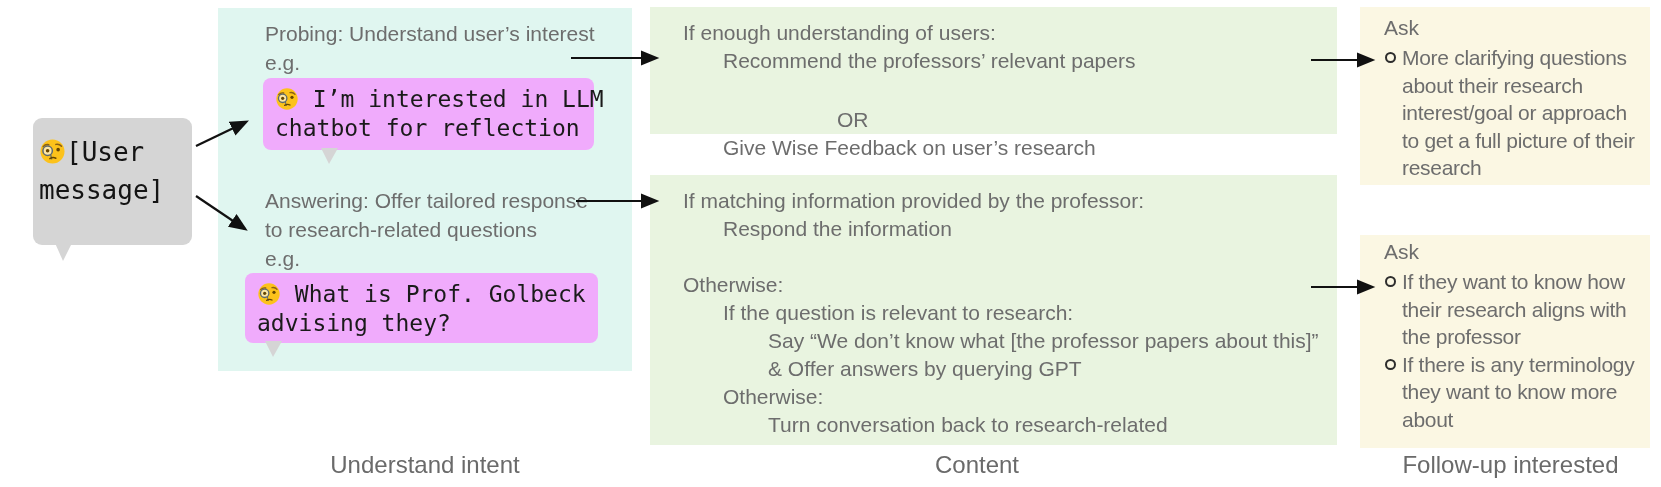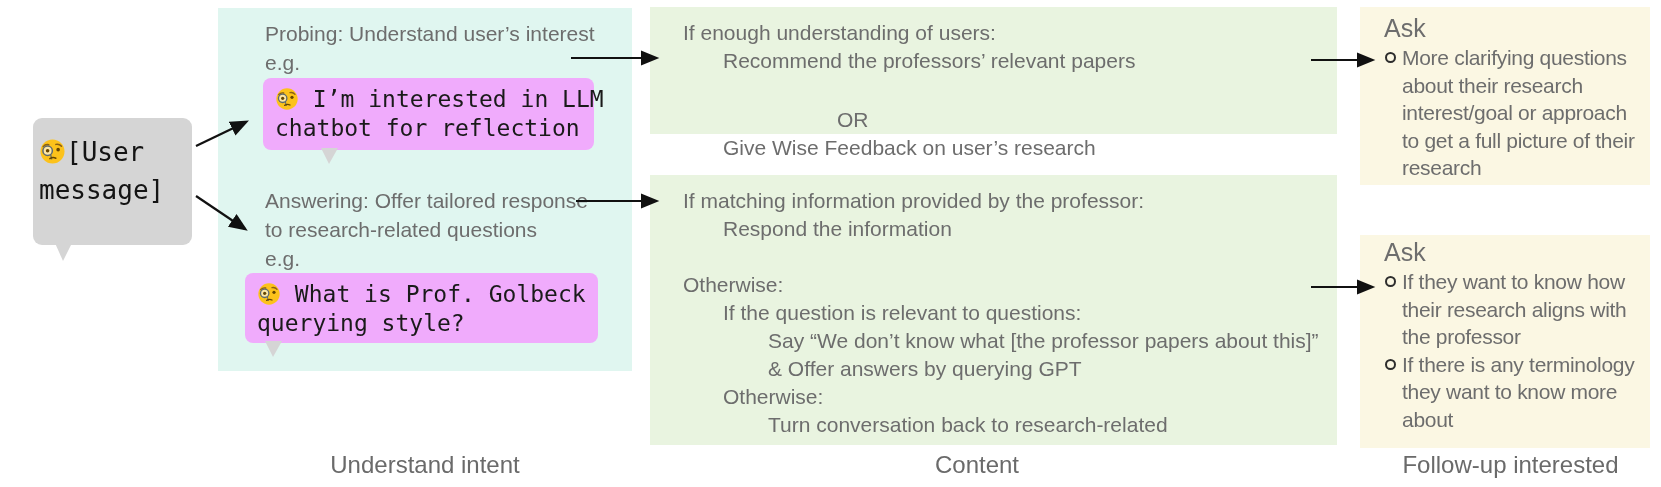--- a/index.html
+++ b/index.html
@@ -40,21 +40,21 @@
   #user-bubble .emoji { width:27px; height:27px; vertical-align:-4px; }
 
   .gline { min-height:28px; }
   .ind0 { padding-left:0; }
   .ind1 { padding-left:40px; }
   .ind2 { padding-left:85px; }
   .ind-or { padding-left:154px;margin-top:31px; }
 
   .green-lines { position:absolute; color:#6d6d6d; font-size:21px; line-height:28px; white-space:nowrap; }
 
-  .ask-title { color:#6d6d6d; font-size:25px; line-height:28px; }
+  .ask-title { color:#6d6d6d; font-size:21px; line-height:28px; }
   .followup-list { margin:2px 0 0 0; padding:0 0 0 1px; list-style:none; }
   .followup-list li {
     position:relative; padding-left:17px; color:#6d6d6d; font-size:21px;
     line-height:27.5px; letter-spacing:-0.3px; margin-bottom:0;
   }
   .ring {
     position:absolute; left:0; top:8px; width:7px; height:7px;
     border:2.6px solid #2d2d2d; border-radius:50%; background:transparent;
   }
   .col-label {
@@ -111,37 +111,37 @@
 
   <div class="txtblock body-text" style="left:265px; top:186px;">
     <div>Answering: Offer tailored response</div>
     <div>to research-related questions</div>
     <div>e.g.</div>
   </div>
   <div class="chat-bubble" style="left:245px; top:273px; width:353px; height:70px;">
     <div><svg class="emoji" viewBox="0 0 36 36">
           <use href="#monocle-glyph"></use>
         </svg> <span>What is Prof. Golbeck</span></div>
-    <div>querying style?</div>
+    <div>advising they?</div>
     <div class="tail" style="left:20px;"></div>
   </div>
 
   <div class="green-lines" style="left:683px; top:19px;">
     <div class="gline ind0">If enough understanding of users:</div>
     <div class="gline ind1">Recommend the professors’ relevant papers</div>
     <div class="gline ind-or">OR</div>
     <div class="gline ind1">Give Wise Feedback on user’s research</div>
   </div>
 
   <div class="green-lines" style="left:683px; top:187px;">
     <div class="gline ind0">If matching information provided by the professor:</div>
     <div class="gline ind1">Respond the information</div>
     <div class="gline ind0"></div>
     <div class="gline ind0">Otherwise:</div>
-    <div class="gline ind1">If the question is relevant to questions:</div>
+    <div class="gline ind1">If the question is relevant to research:</div>
     <div class="gline ind2">Say “We don’t know what [the professor papers about this]”</div>
     <div class="gline ind2">&amp; Offer answers by querying GPT</div>
     <div class="gline ind1">Otherwise:</div>
     <div class="gline ind2">Turn conversation back to research-related</div>
   </div>
 
   <div class="txtblock" style="left:1384px; top:14px; width:252px;">
     <div class="ask-title">Ask</div>
     <ul class="followup-list">
       <li><span class="ring"></span><span>More clarifying questions about their research interest/goal or approach to get a full picture of their research</span></li>

